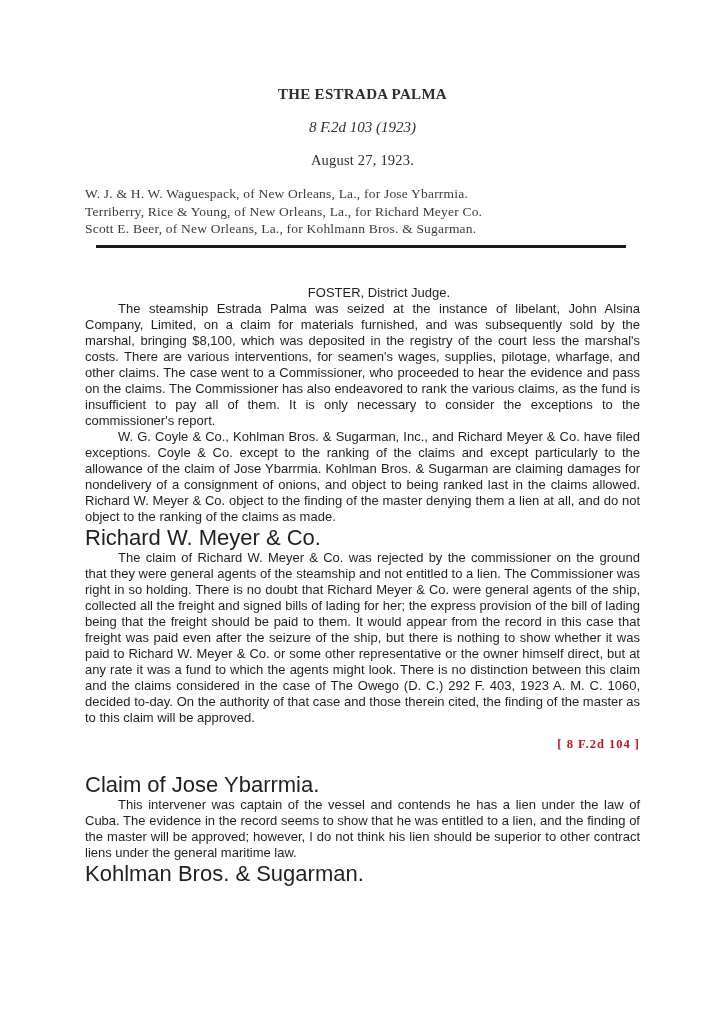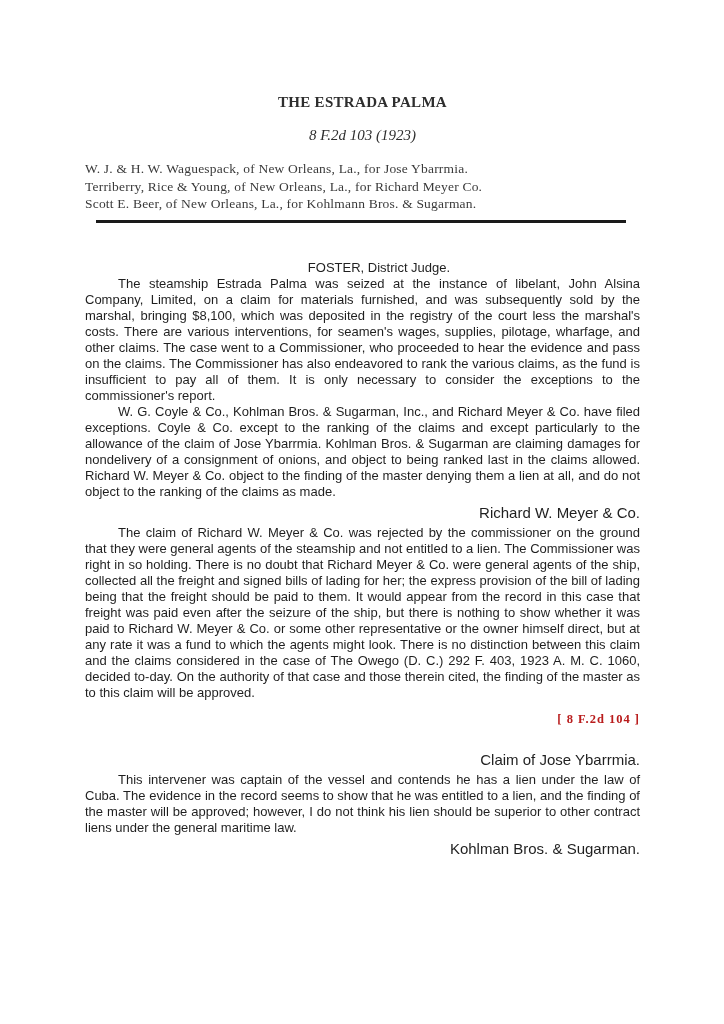--- a/index.html
+++ b/index.html
@@ -10,21 +10,20 @@
   .page {
     position: relative;
     width: 724px;
     height: 1024px;
     background: #ffffff;
     overflow: hidden;
     font-family: "Liberation Serif", serif;
   }
   .doc {
     padding: 86px 84px 0 85px; 
-    margin-top: 8px;
   }
 
   
   .hdr p {
     margin: 0 0 17px 0;
     line-height: 16px;
     text-align: center;
     font-family: "Liberation Serif", serif;
     font-size: 15px;
     color: #2e2e2e;
@@ -79,24 +78,24 @@
     text-indent: 33px;
   }
   .opinion p.judge-line {
     margin: 0;
     text-indent: 33px;
     text-align: center;
   }
   .opinion h2.sec-head {
     margin: 2px 0 1px 0;
     font-family: "Liberation Sans", sans-serif;
-    font-size: 15px;
+    font-size: 22px;
     font-weight: normal;
     line-height: 22px;
-    text-align: right;
+    text-align: left;
     color: #1f1f1f;
   }
   .page-marker {
     margin: 10px 0 22px 0;
     text-align: right;
     font-family: "Liberation Serif", serif;
     font-size: 12.5px;
     font-weight: bold;
     line-height: 16px;
     color: #b91c1c;
@@ -105,20 +104,21 @@
 </style>
 </head>
 <body>
 
 <div class="page">
   <div class="doc">
 
     <div class="hdr">
       <p class="case-name">THE ESTRADA PALMA</p>
       <p class="citation">8 F.2d 103 (1923)</p>
+      <p class="date-line">August 27, 1923.</p>
     </div>
 
     <div class="counsel">
       <p>W. J. &amp; H. W. Waguespack, of New Orleans, La., for Jose Ybarrmia.</p>
       <p>Terriberry, Rice &amp; Young, of New Orleans, La., for Richard Meyer Co.</p>
       <p>Scott E. Beer, of New Orleans, La., for Kohlmann Bros. &amp; Sugarman.</p>
     </div>
 
     <hr class="rule">
 

